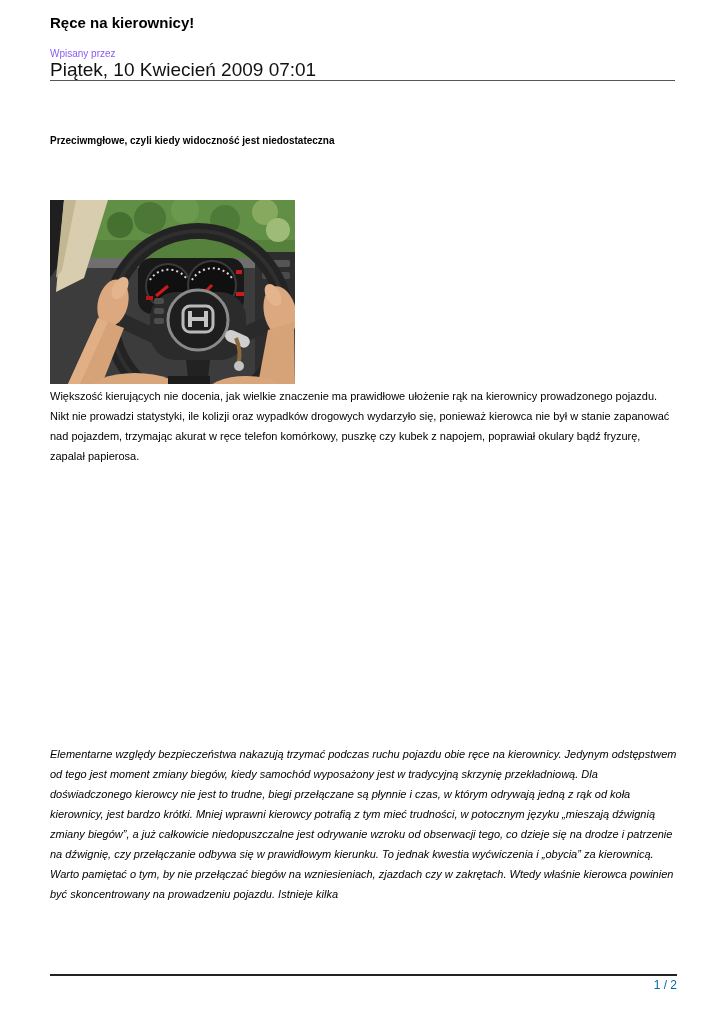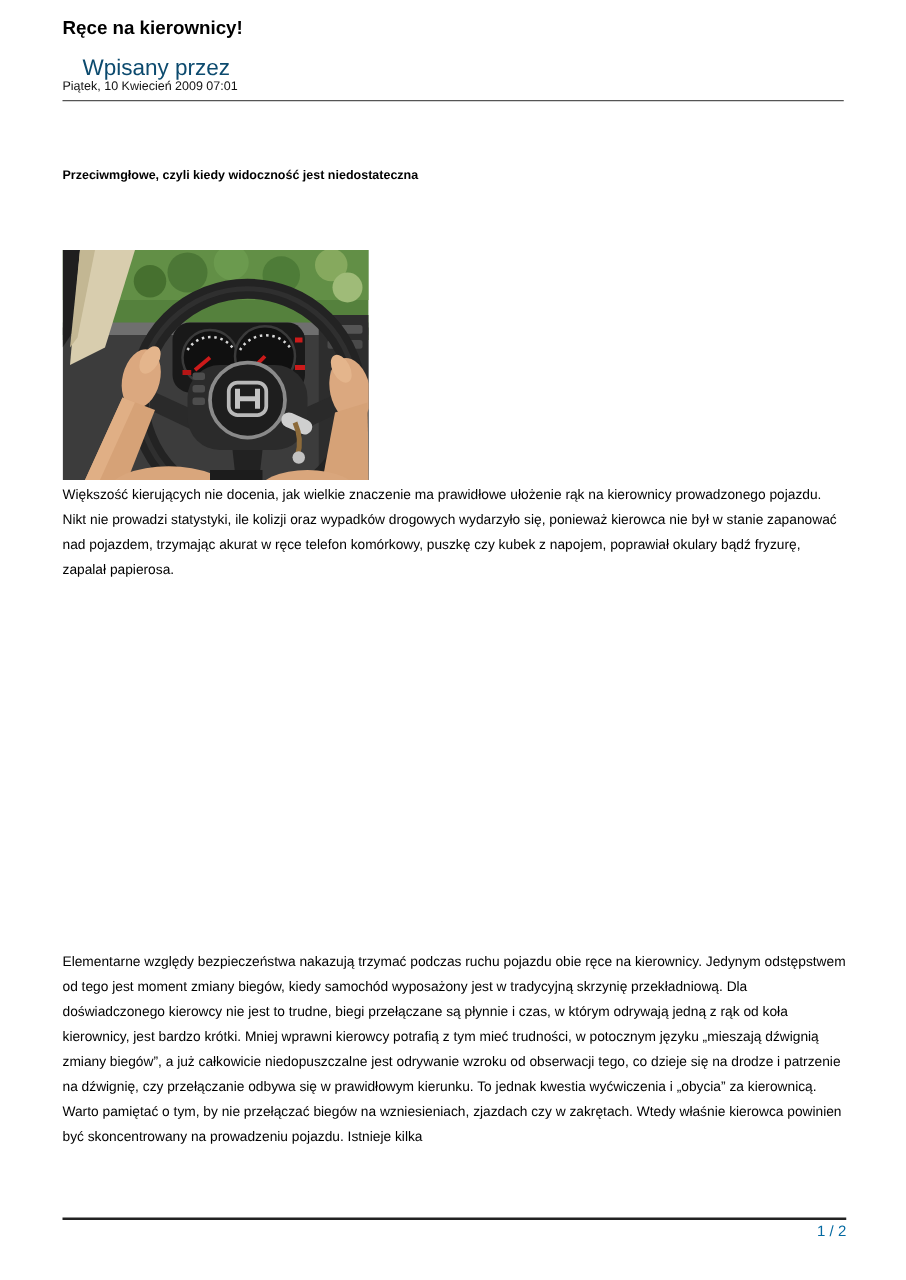--- a/index.html
+++ b/index.html
@@ -12,25 +12,25 @@
     overflow: hidden;
   }
   .page { position: absolute; inset: 0; }
 
   .doc-title {
     position: absolute; left: 50px; top: 14px; width: 625px;
     font-size: 15px; font-weight: bold; line-height: 18px;
   }
   .byline {
     position: absolute; left: 50px; top: 46px; width: 625px;
-    font-size: 18px; line-height: 16px; color: #0c4a6e; margin-left: 16px;
+    font-size: 10px; line-height: 16px; color: #8b5cf6;
   }
   .datetime {
     position: absolute; left: 50px; top: 62px; width: 625px;
-    font-size: 10px; line-height: 16px; color: #111;
+    font-size: 19px; line-height: 16px; color: #111;
   }
   .rule-top {
     position: absolute; left: 50px; top: 80px; width: 625px;
     border-top: 1px solid #555;
   }
   .section-heading {
     position: absolute; left: 50px; top: 131px; width: 625px;
     font-size: 10px; font-weight: bold; line-height: 19px;
   }
   .photo {
@@ -38,21 +38,21 @@
     width: 245px; height: 184px;
     overflow: hidden;
   }
   .photo svg { display: block; }
   .para {
     position: absolute; left: 50px; width: 627px;
     font-size: 11px; line-height: 20px; color: #000;
     text-align: left;
   }
   .para-1 { top: 386px; }
-  .para-2 { top: 760px; }
+  .para-2 { top: 744px; font-style: italic; }
   .rule-bottom {
     position: absolute; left: 50px; top: 974px; width: 627px;
     border-top: 2px solid #222;
   }
   .page-indicator {
     position: absolute; right: 48px; top: 978px;
     font-size: 12px; color: #0369a1;
   }
 </style>
 </head>

